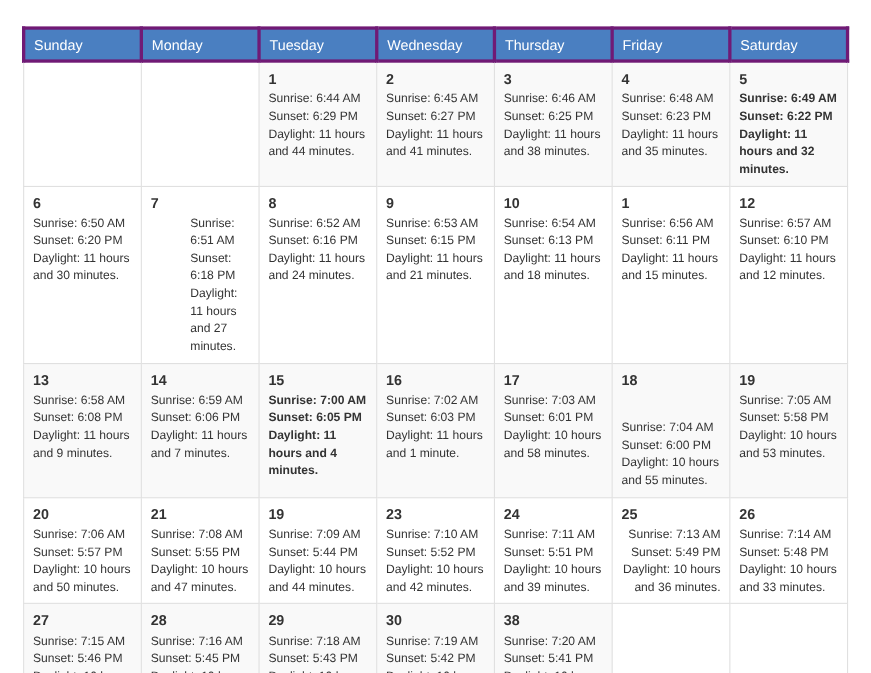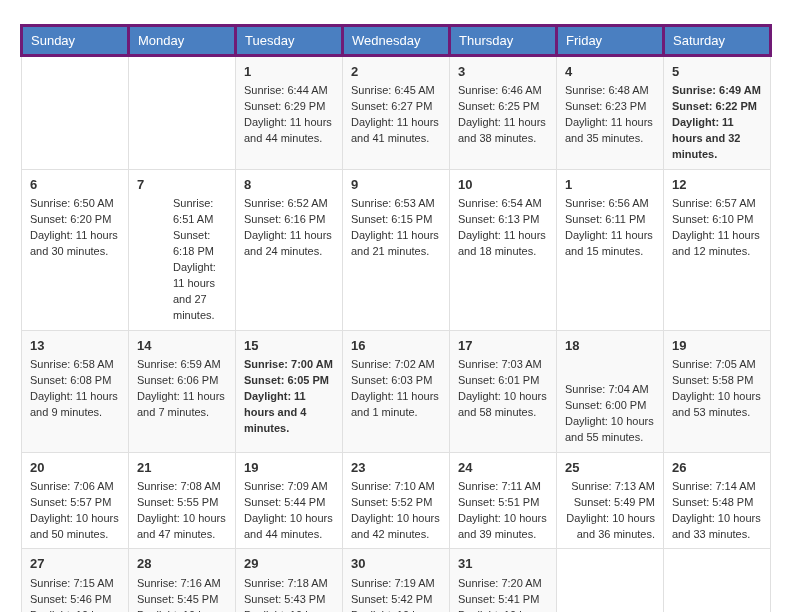--- a/index.html
+++ b/index.html
@@ -299,21 +299,21 @@
 Sunset: 5:43 PM
 Daylight: 10 hours and 25 minutes.</div>
           </td>
           <td>
             <span class="day-num">30</span>
             <div class="cell-content" style="white-space: pre-line;">Sunrise: 7:19 AM
 Sunset: 5:42 PM
 Daylight: 10 hours and 23 minutes.</div>
           </td>
           <td>
-            <span class="day-num">31</span>
+            <span class="day-num">38</span>
             <div class="cell-content" style="white-space: pre-line;">Sunrise: 7:20 AM
 Sunset: 5:41 PM
 Daylight: 10 hours and 20 minutes.</div>
           </td>
           <td class="empty-cell"></td>
           <td class="empty-cell"></td>
         </tr>
       </tbody>
   </table>
 </div>

